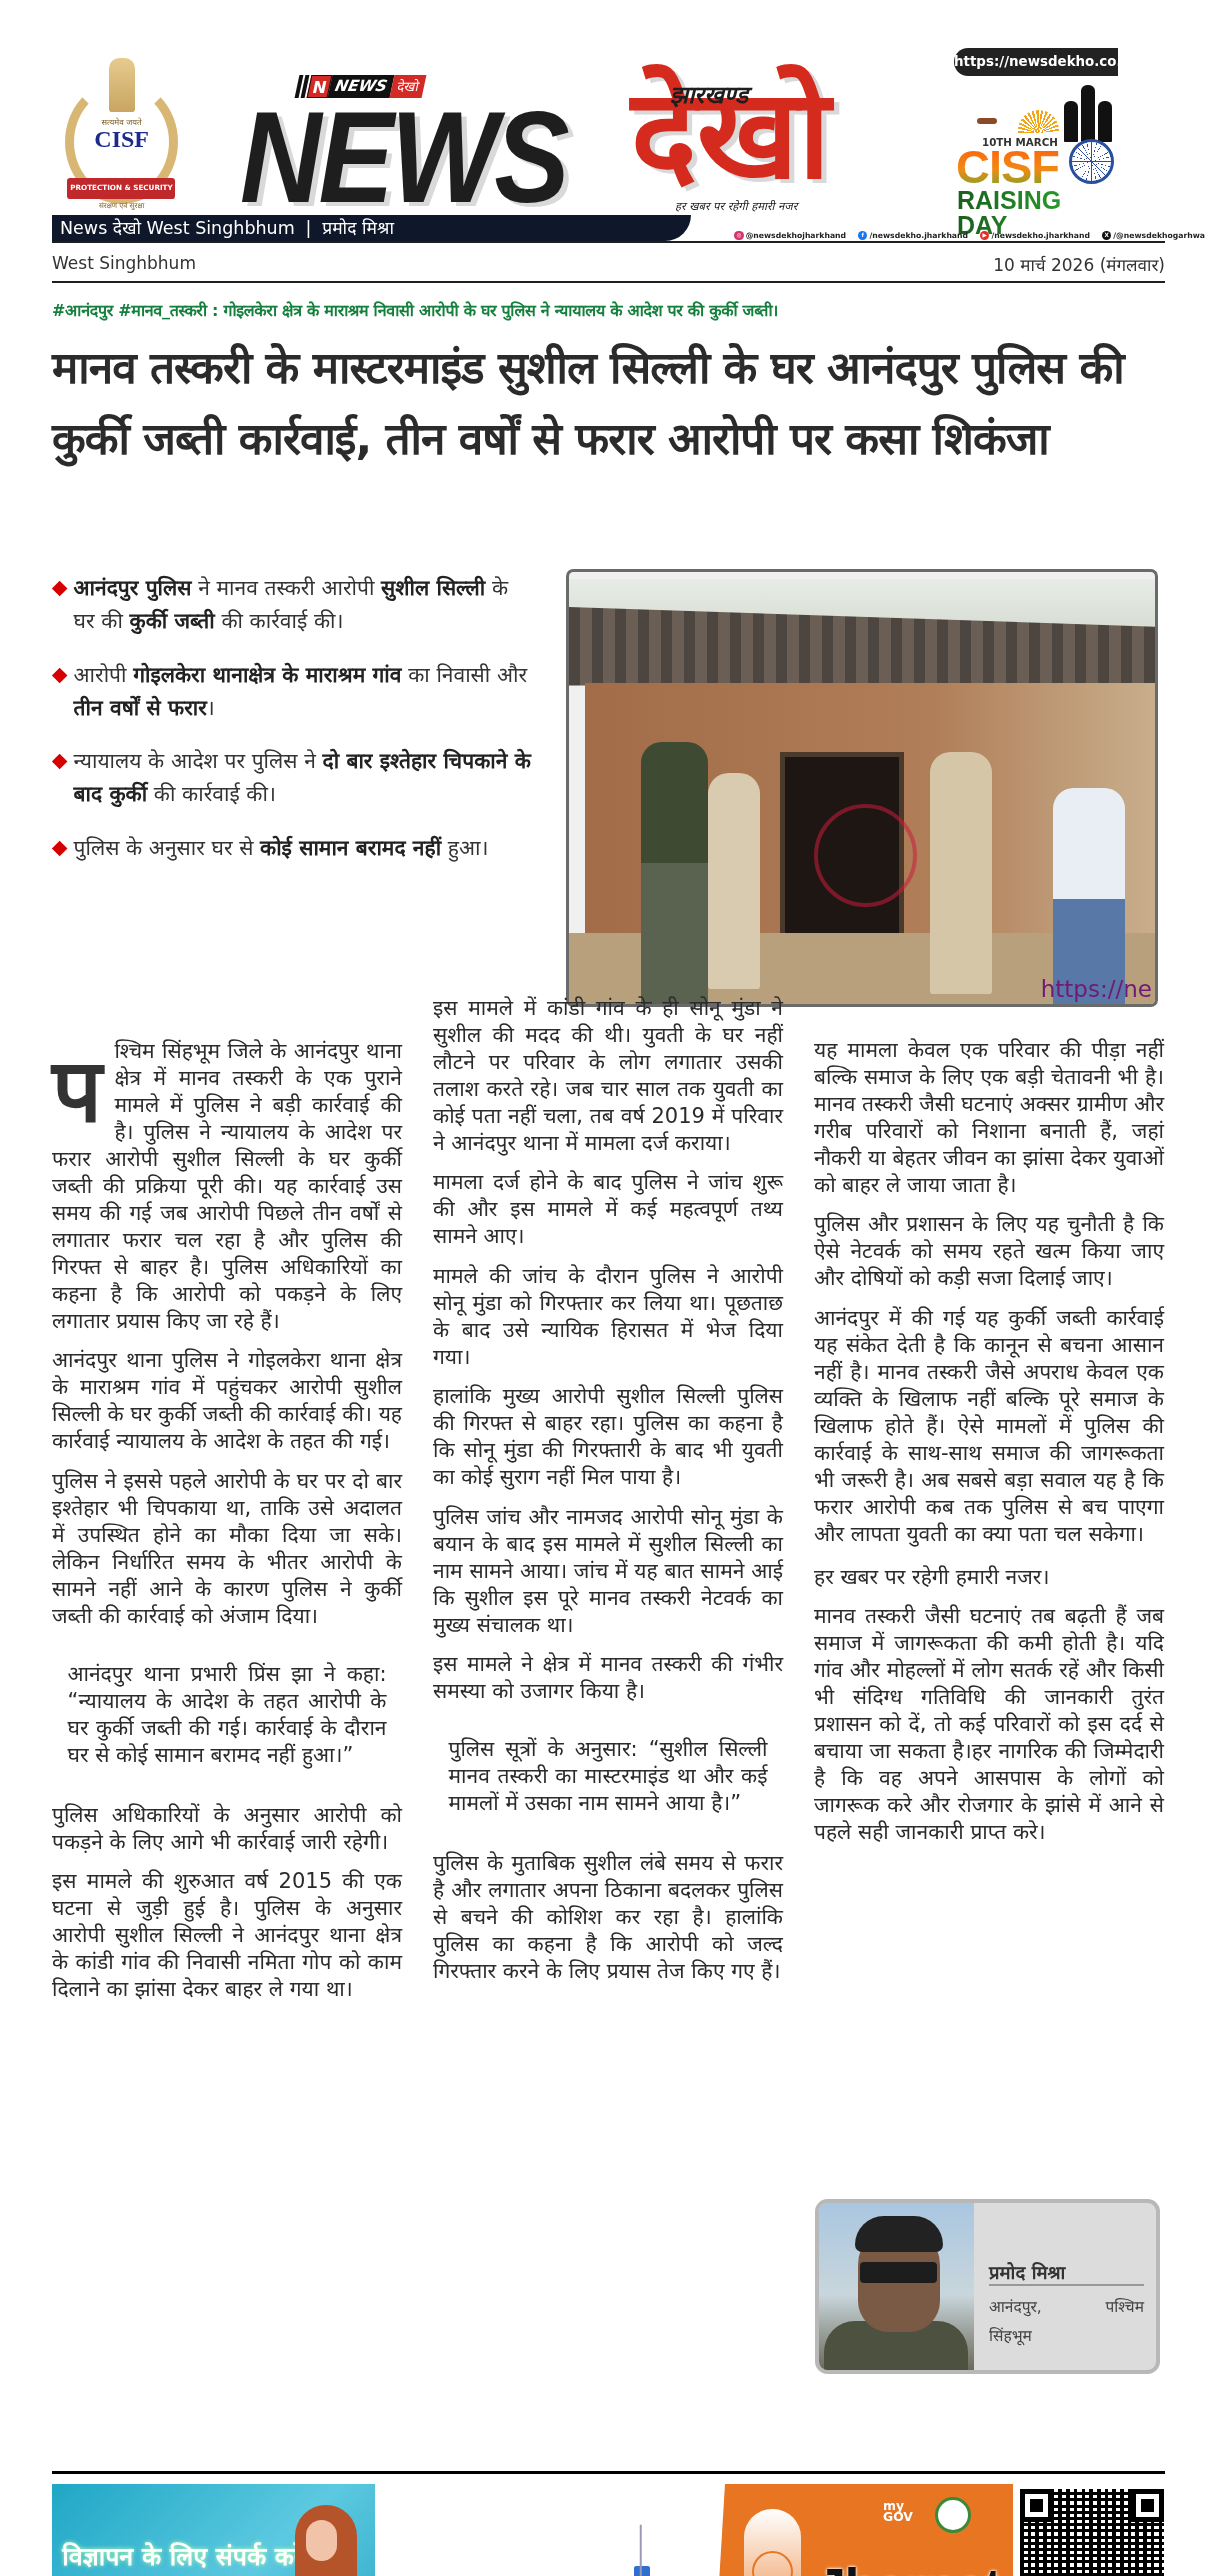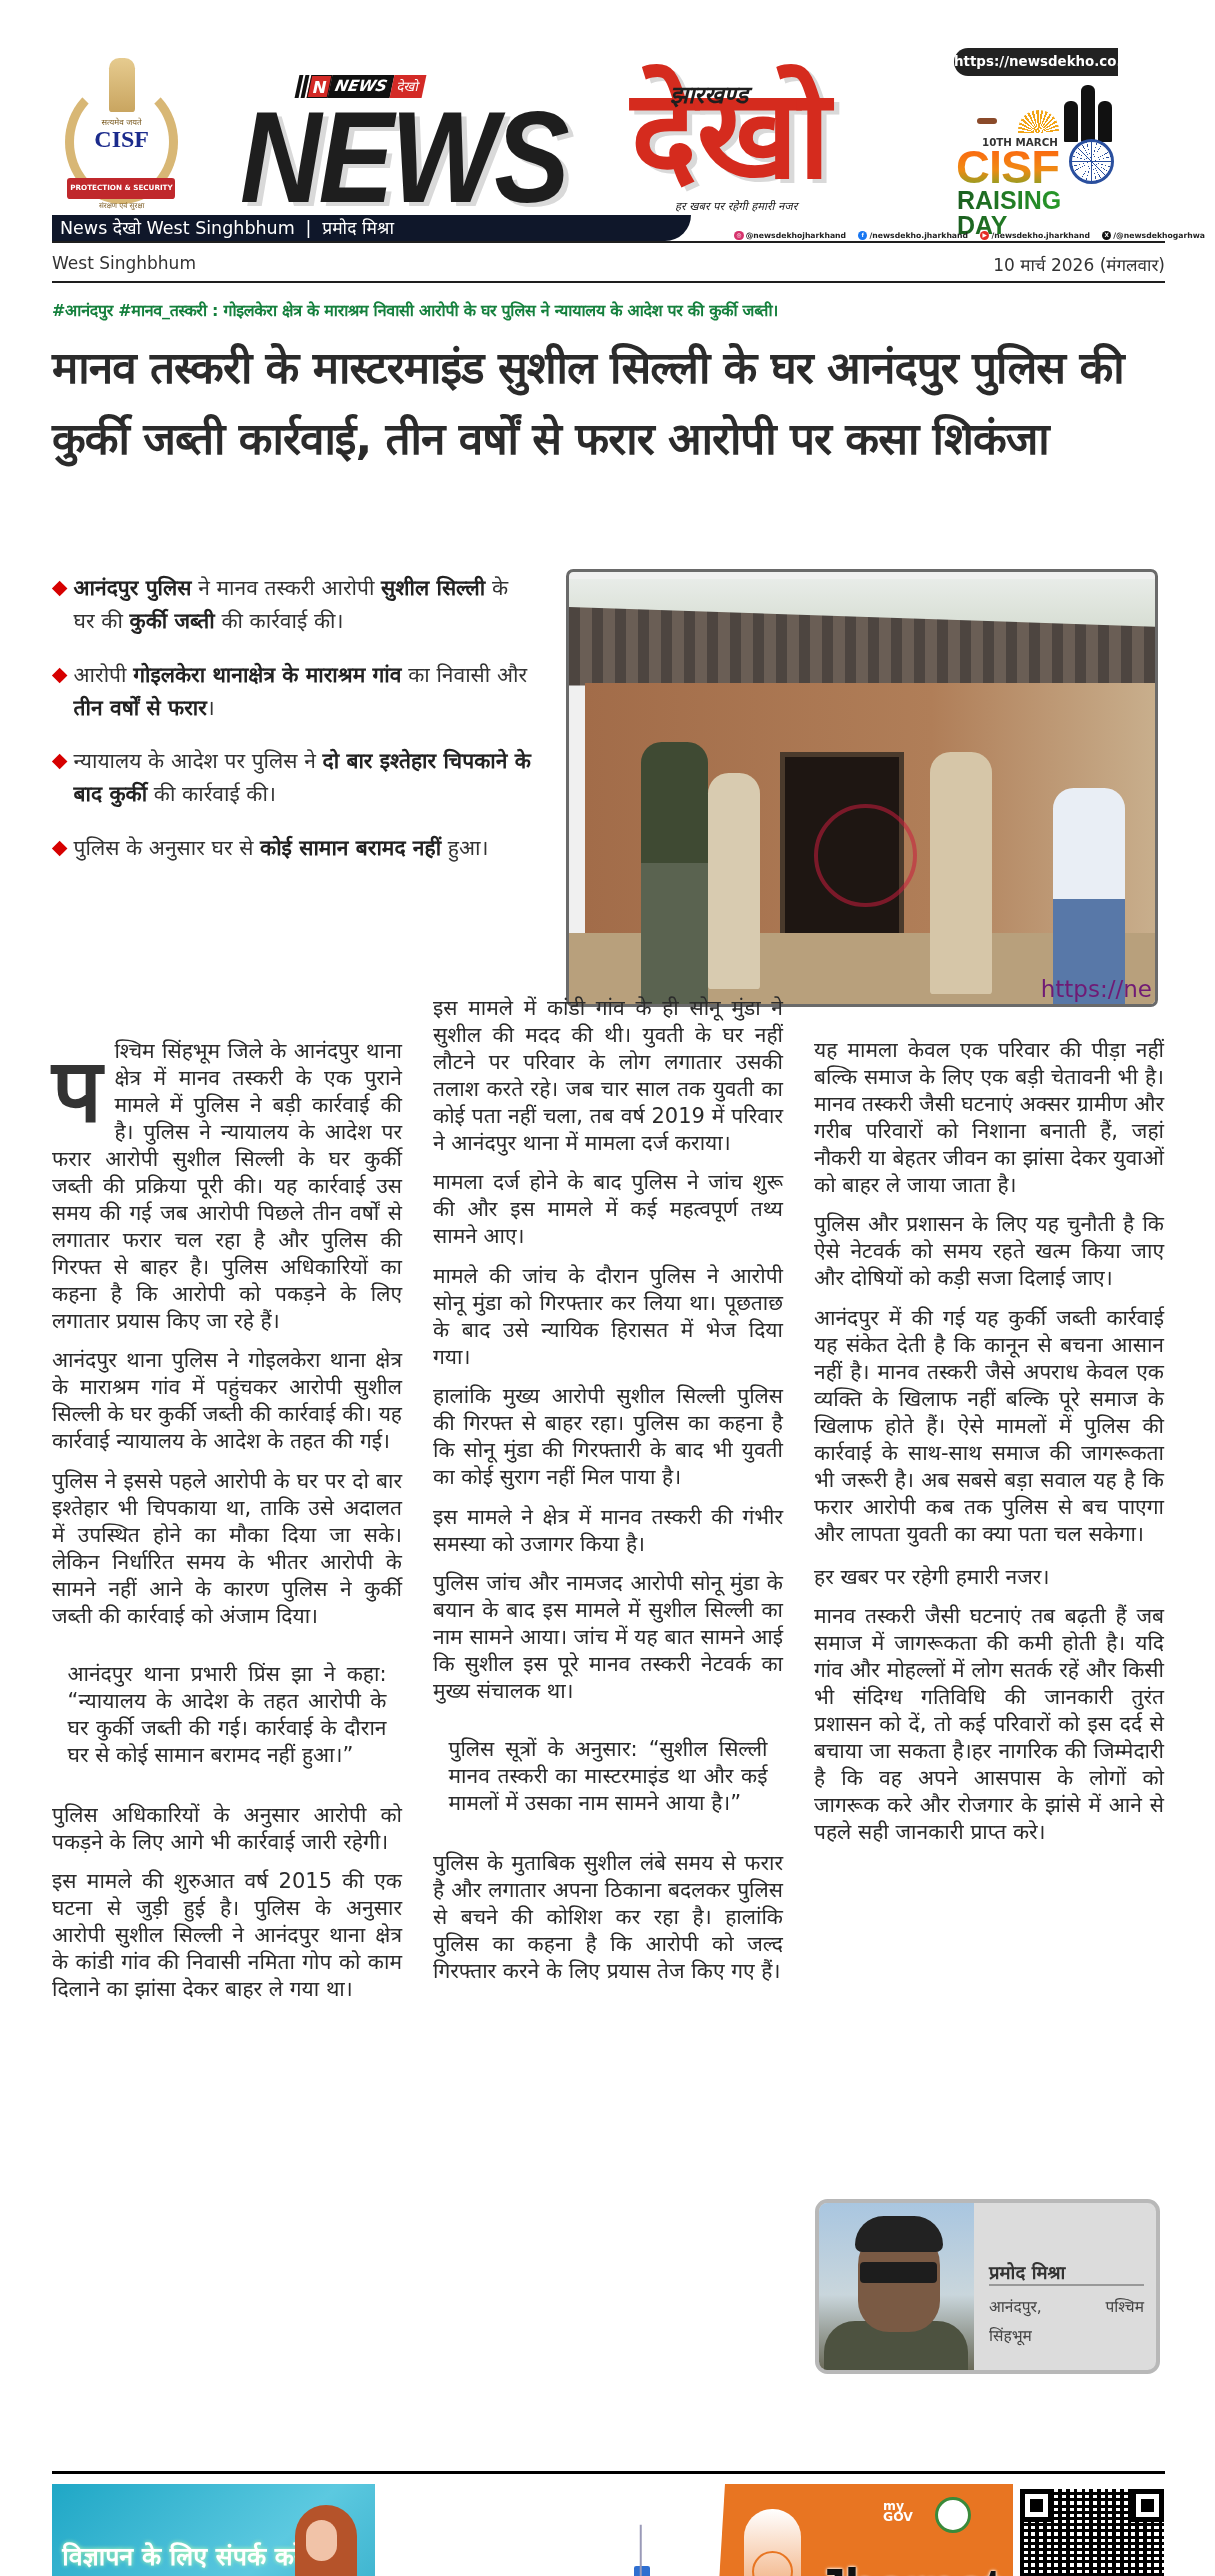--- a/index.html
+++ b/index.html
@@ -224,22 +224,22 @@
   <p class="quote">आनंदपुर थाना प्रभारी प्रिंस झा ने कहा: “न्यायालय के आदेश के तहत आरोपी के घर कुर्की जब्ती की गई। कार्रवाई के दौरान घर से कोई सामान बरामद नहीं हुआ।”</p>
   <p>पुलिस अधिकारियों के अनुसार आरोपी को पकड़ने के लिए आगे भी कार्रवाई जारी रहेगी।</p>
   <p>इस मामले की शुरुआत वर्ष 2015 की एक घटना से जुड़ी हुई है। पुलिस के अनुसार आरोपी सुशील सिल्ली ने आनंदपुर थाना क्षेत्र के कांडी गांव की निवासी नमिता गोप को काम दिलाने का झांसा देकर बाहर ले गया था।</p>
 </div>
 
 <div class="col col2">
   <p>इस मामले में कांडी गांव के ही सोनू मुंडा ने सुशील की मदद की थी। युवती के घर नहीं लौटने पर परिवार के लोग लगातार उसकी तलाश करते रहे। जब चार साल तक युवती का कोई पता नहीं चला, तब वर्ष 2019 में परिवार ने आनंदपुर थाना में मामला दर्ज कराया।</p>
   <p>मामला दर्ज होने के बाद पुलिस ने जांच शुरू की और इस मामले में कई महत्वपूर्ण तथ्य सामने आए।</p>
   <p>मामले की जांच के दौरान पुलिस ने आरोपी सोनू मुंडा को गिरफ्तार कर लिया था। पूछताछ के बाद उसे न्यायिक हिरासत में भेज दिया गया।</p>
   <p>हालांकि मुख्य आरोपी सुशील सिल्ली पुलिस की गिरफ्त से बाहर रहा। पुलिस का कहना है कि सोनू मुंडा की गिरफ्तारी के बाद भी युवती का कोई सुराग नहीं मिल पाया है।</p>
+  <p>पुलिस जांच और नामजद आरोपी सोनू मुंडा के बयान के बाद इस मामले में सुशील सिल्ली का नाम सामने आया। जांच में यह बात सामने आई कि सुशील इस पूरे मानव तस्करी नेटवर्क का मुख्य संचालक था।</p>
   <p>इस मामले ने क्षेत्र में मानव तस्करी की गंभीर समस्या को उजागर किया है।</p>
-  <p>पुलिस जांच और नामजद आरोपी सोनू मुंडा के बयान के बाद इस मामले में सुशील सिल्ली का नाम सामने आया। जांच में यह बात सामने आई कि सुशील इस पूरे मानव तस्करी नेटवर्क का मुख्य संचालक था।</p>
   <p class="quote">पुलिस सूत्रों के अनुसार: “सुशील सिल्ली मानव तस्करी का मास्टरमाइंड था और कई मामलों में उसका नाम सामने आया है।”</p>
   <p>पुलिस के मुताबिक सुशील लंबे समय से फरार है और लगातार अपना ठिकाना बदलकर पुलिस से बचने की कोशिश कर रहा है। हालांकि पुलिस का कहना है कि आरोपी को जल्द गिरफ्तार करने के लिए प्रयास तेज किए गए हैं।</p>
 </div>
 
 <div class="col col3">
   <p>यह मामला केवल एक परिवार की पीड़ा नहीं बल्कि समाज के लिए एक बड़ी चेतावनी भी है। मानव तस्करी जैसी घटनाएं अक्सर ग्रामीण और गरीब परिवारों को निशाना बनाती हैं, जहां नौकरी या बेहतर जीवन का झांसा देकर युवाओं को बाहर ले जाया जाता है।</p>
   <p>पुलिस और प्रशासन के लिए यह चुनौती है कि ऐसे नेटवर्क को समय रहते खत्म किया जाए और दोषियों को कड़ी सजा दिलाई जाए।</p>
   <p style="margin-bottom:16px">आनंदपुर में की गई यह कुर्की जब्ती कार्रवाई यह संकेत देती है कि कानून से बचना आसान नहीं है। मानव तस्करी जैसे अपराध केवल एक व्यक्ति के खिलाफ नहीं बल्कि पूरे समाज के खिलाफ होते हैं। ऐसे मामलों में पुलिस की कार्रवाई के साथ-साथ समाज की जागरूकता भी जरूरी है। अब सबसे बड़ा सवाल यह है कि फरार आरोपी कब तक पुलिस से बच पाएगा और लापता युवती का क्या पता चल सकेगा।</p>
   <p class="nojust">हर खबर पर रहेगी हमारी नजर।</p>
   <p>मानव तस्करी जैसी घटनाएं तब बढ़ती हैं जब समाज में जागरूकता की कमी होती है। यदि गांव और मोहल्लों में लोग सतर्क रहें और किसी भी संदिग्ध गतिविधि की जानकारी तुरंत प्रशासन को दें, तो कई परिवारों को इस दर्द से बचाया जा सकता है।हर नागरिक की जिम्मेदारी है कि वह अपने आसपास के लोगों को जागरूक करे और रोजगार के झांसे में आने से पहले सही जानकारी प्राप्त करे।</p>

